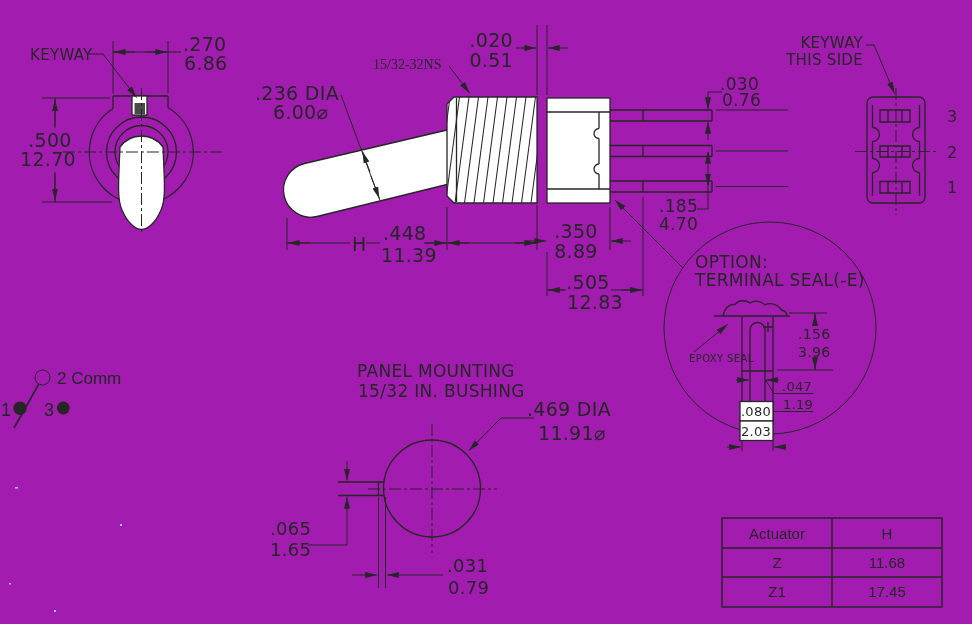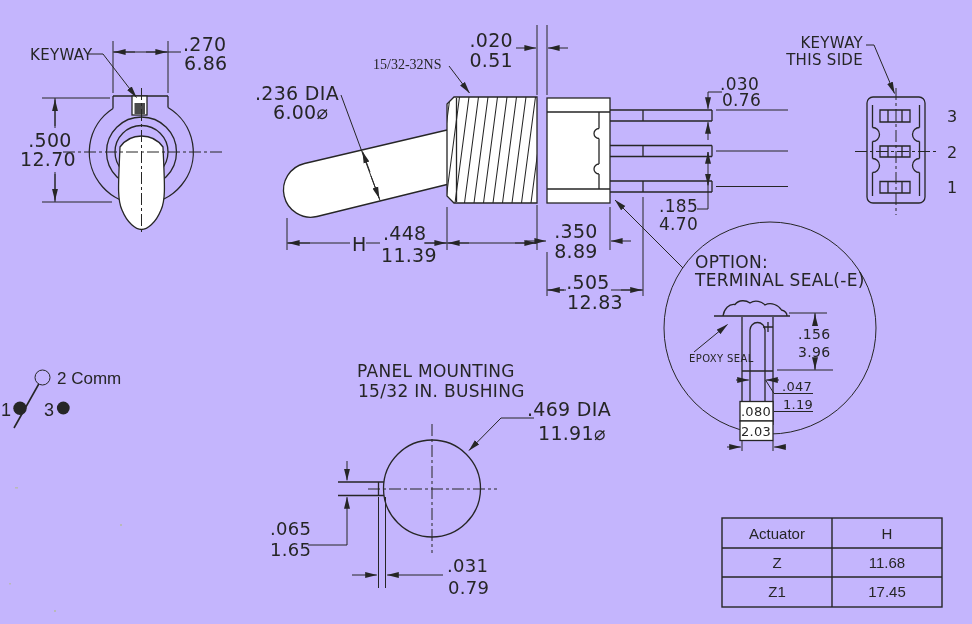--- a/index.html
+++ b/index.html
@@ -1,16 +1,16 @@
 <!DOCTYPE html>
 <html><head>
 <meta charset="utf-8">
 <style>
   html,body{margin:0;padding:0;background:#f3f3f3;}
-  .page{width:972px;height:624px;background:#c4b5fd;position:relative;overflow:hidden;}
+  .page{width:972px;height:624px;background:#a21caf;position:relative;overflow:hidden;}
   svg{display:block;}
   text{fill:#262626;}
   .cad{font-family:"DejaVu Sans",sans-serif;letter-spacing:.3px;}
   .t19{font-size:19px;}
   .t18{font-size:18px;}
   .t17{font-size:17px;}
   .t15{font-size:15px;}
   .t16{font-size:16px;}
   .t14{font-size:14px;}
   .t13{font-size:13px;}

